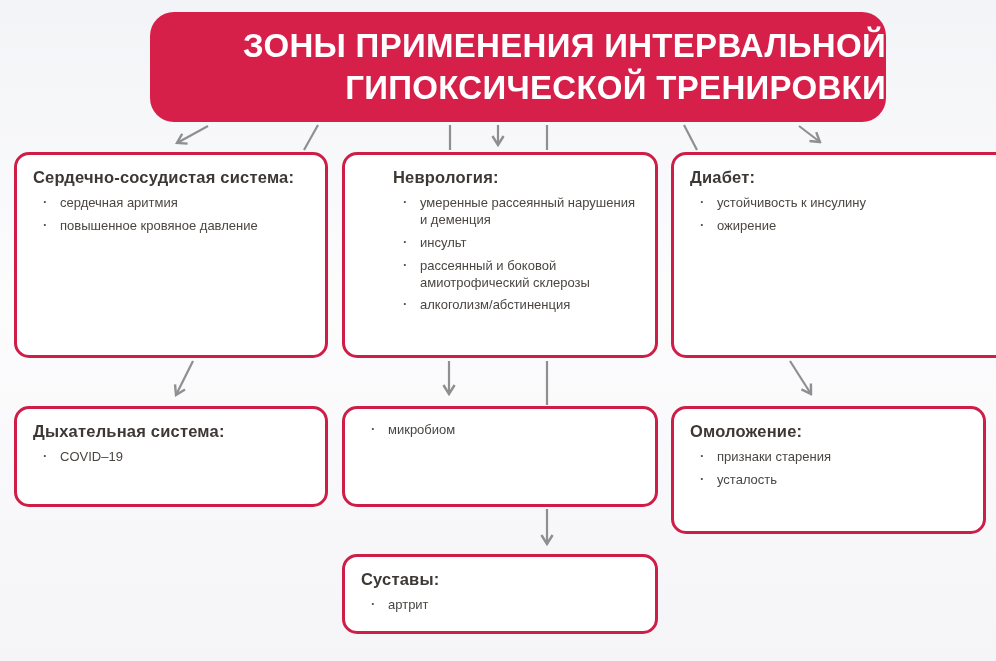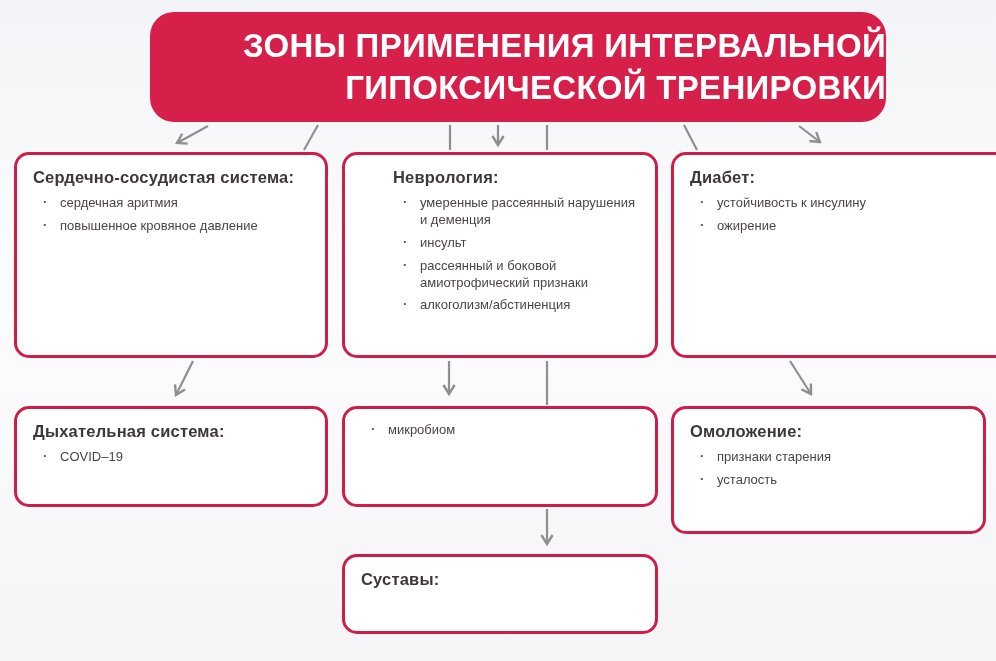--- a/index.html
+++ b/index.html
@@ -92,21 +92,21 @@
       <li><span class="li-text">сердечная аритмия</span></li>
       <li><span class="li-text">повышенное кровяное давление</span></li>
     </ul>
   </div>
 
   <div class="box b2">
     <div class="box-heading">Неврология:</div>
     <ul class="box-list">
       <li><span class="li-text">умеренные рассеянный нарушения и деменция</span></li>
       <li><span class="li-text">инсульт</span></li>
-      <li><span class="li-text">рассеянный и боковой амиотрофический признаки</span></li>
+      <li><span class="li-text">рассеянный и боковой амиотрофический склерозы</span></li>
       <li><span class="li-text">алкоголизм/абстиненция</span></li>
     </ul>
   </div>
 
   <div class="box b3">
     <div class="box-heading">Диабет:</div>
     <ul class="box-list">
       <li><span class="li-text">устойчивость к инсулину</span></li>
       <li><span class="li-text">ожирение</span></li>
     </ul>
@@ -128,15 +128,18 @@
   <div class="box b6">
     <div class="box-heading">Омоложение:</div>
     <ul class="box-list">
       <li><span class="li-text">признаки старения</span></li>
       <li><span class="li-text">усталость</span></li>
     </ul>
   </div>
 
   <div class="box b7">
     <div class="box-heading">Суставы:</div>
+    <ul class="box-list">
+      <li><span class="li-text">артрит</span></li>
+    </ul>
   </div>
 
 </div>
 
 </body></html>

